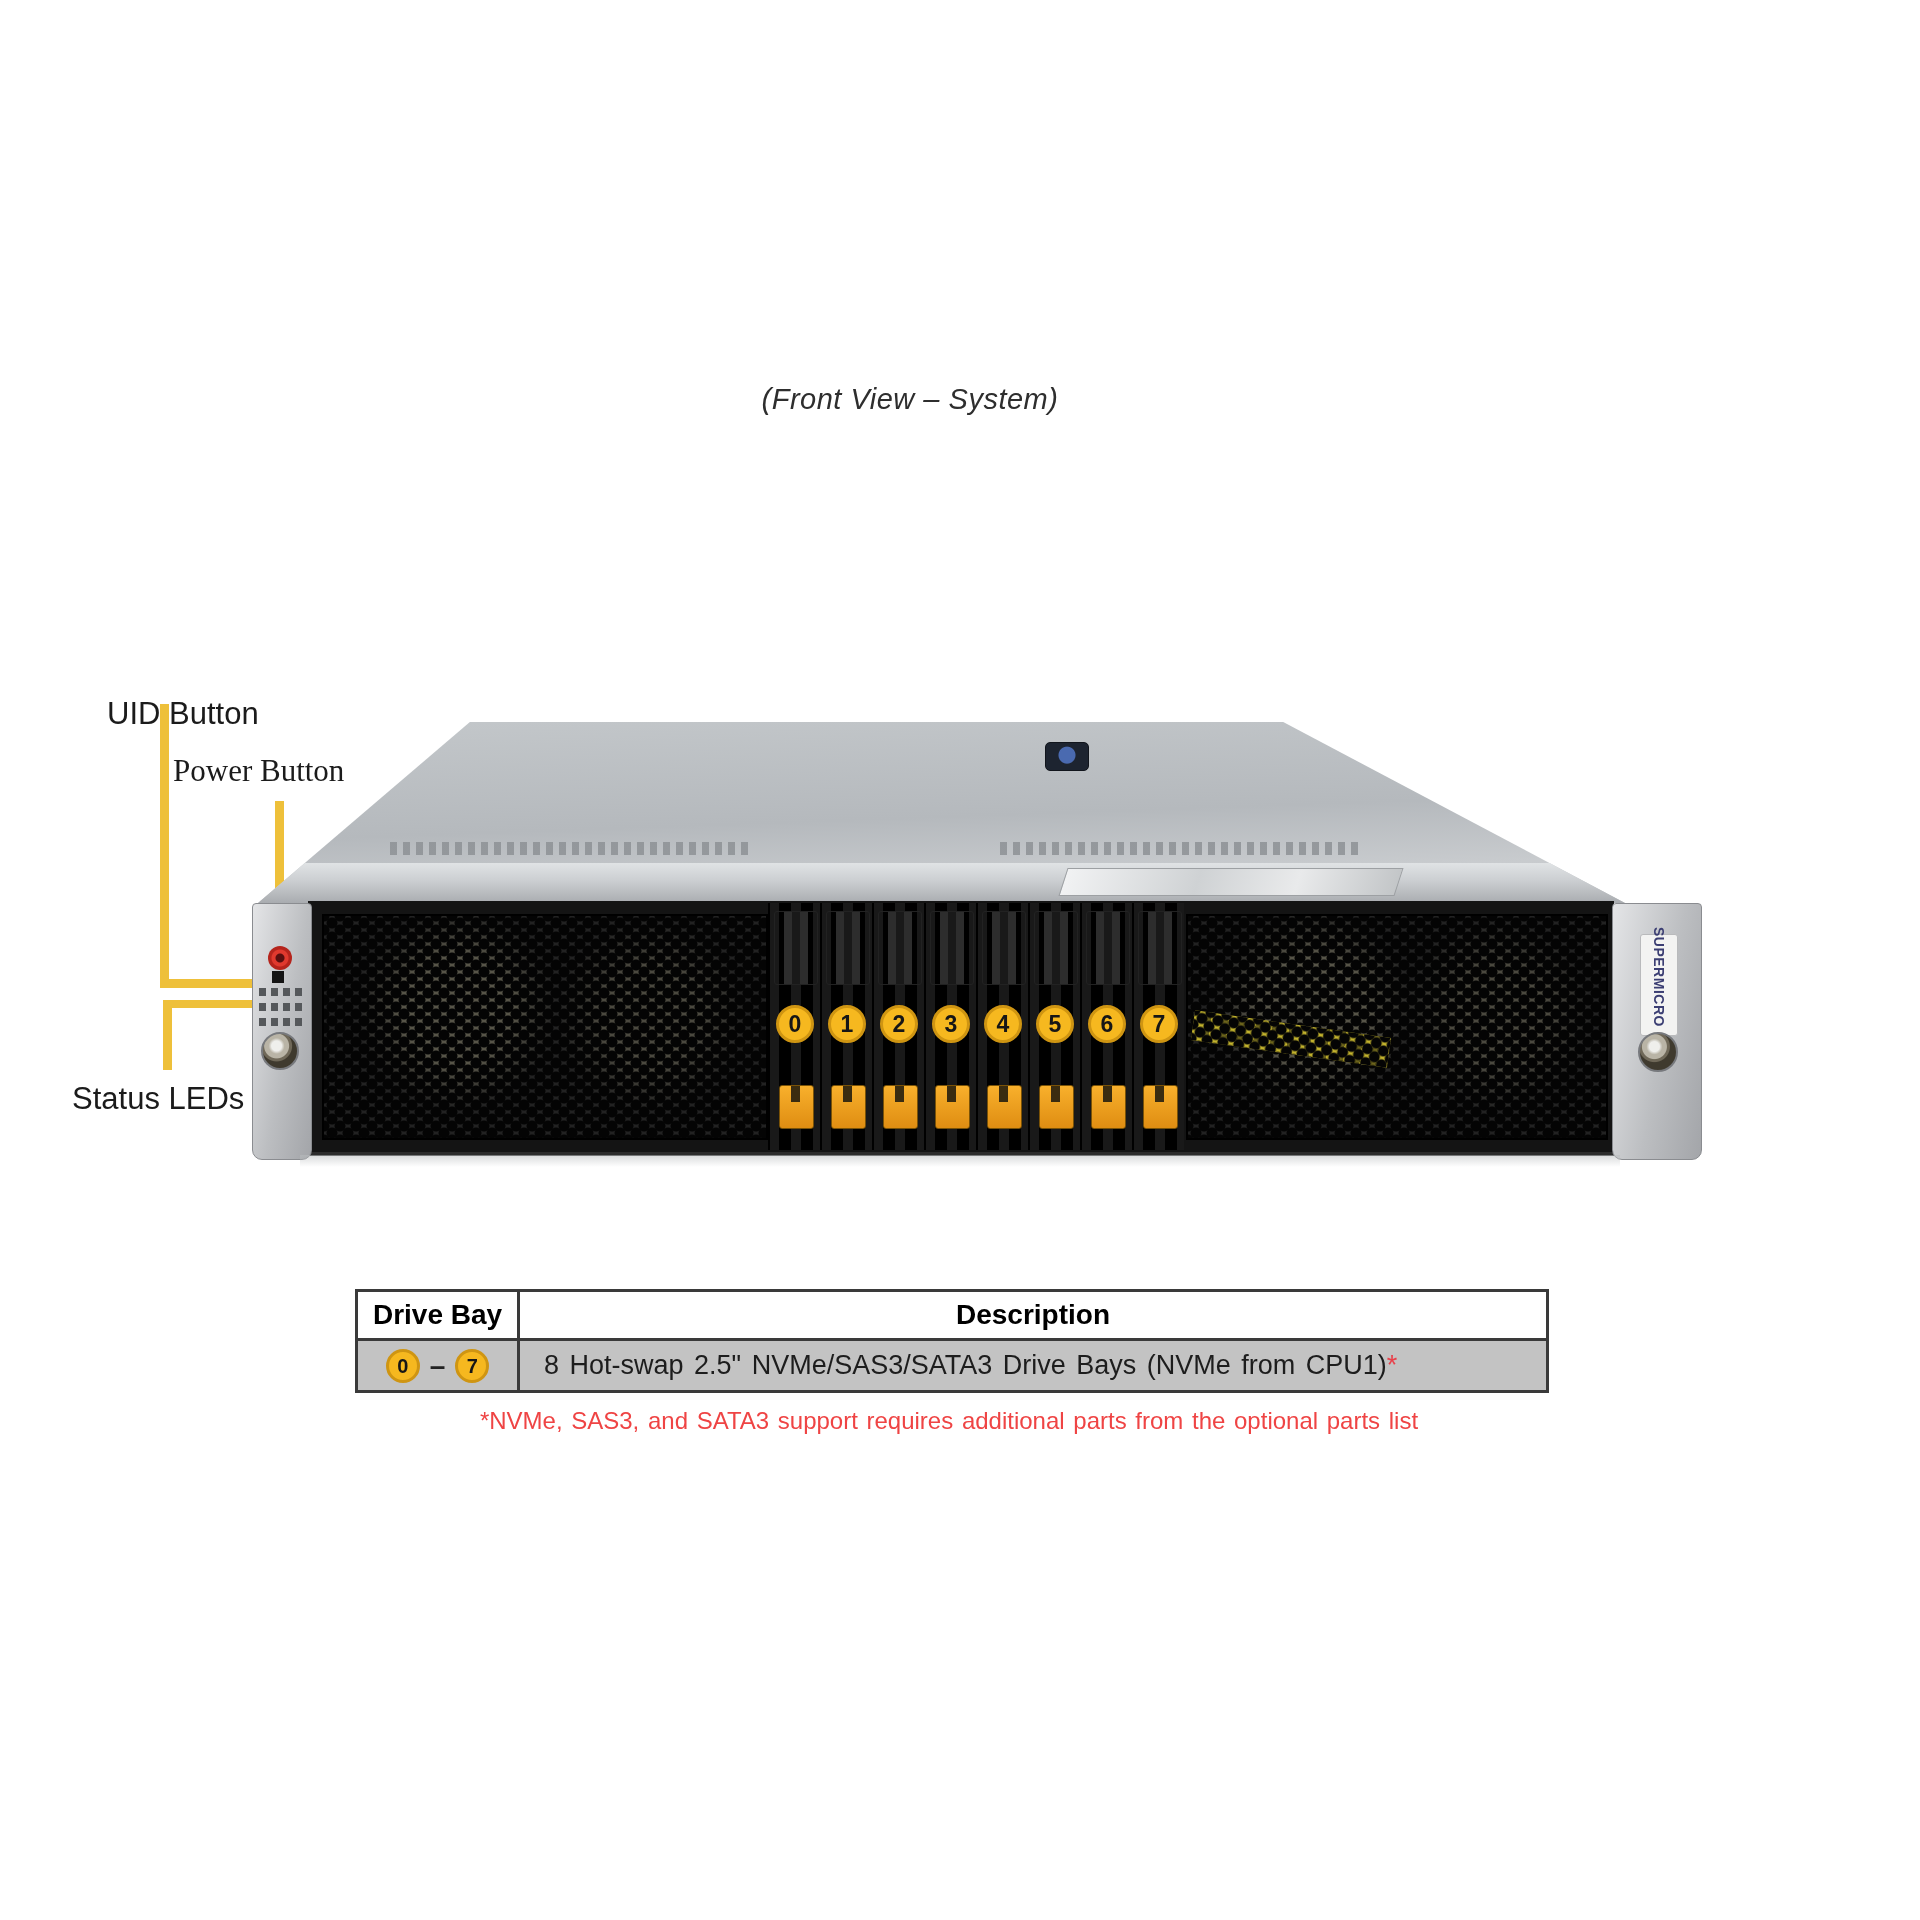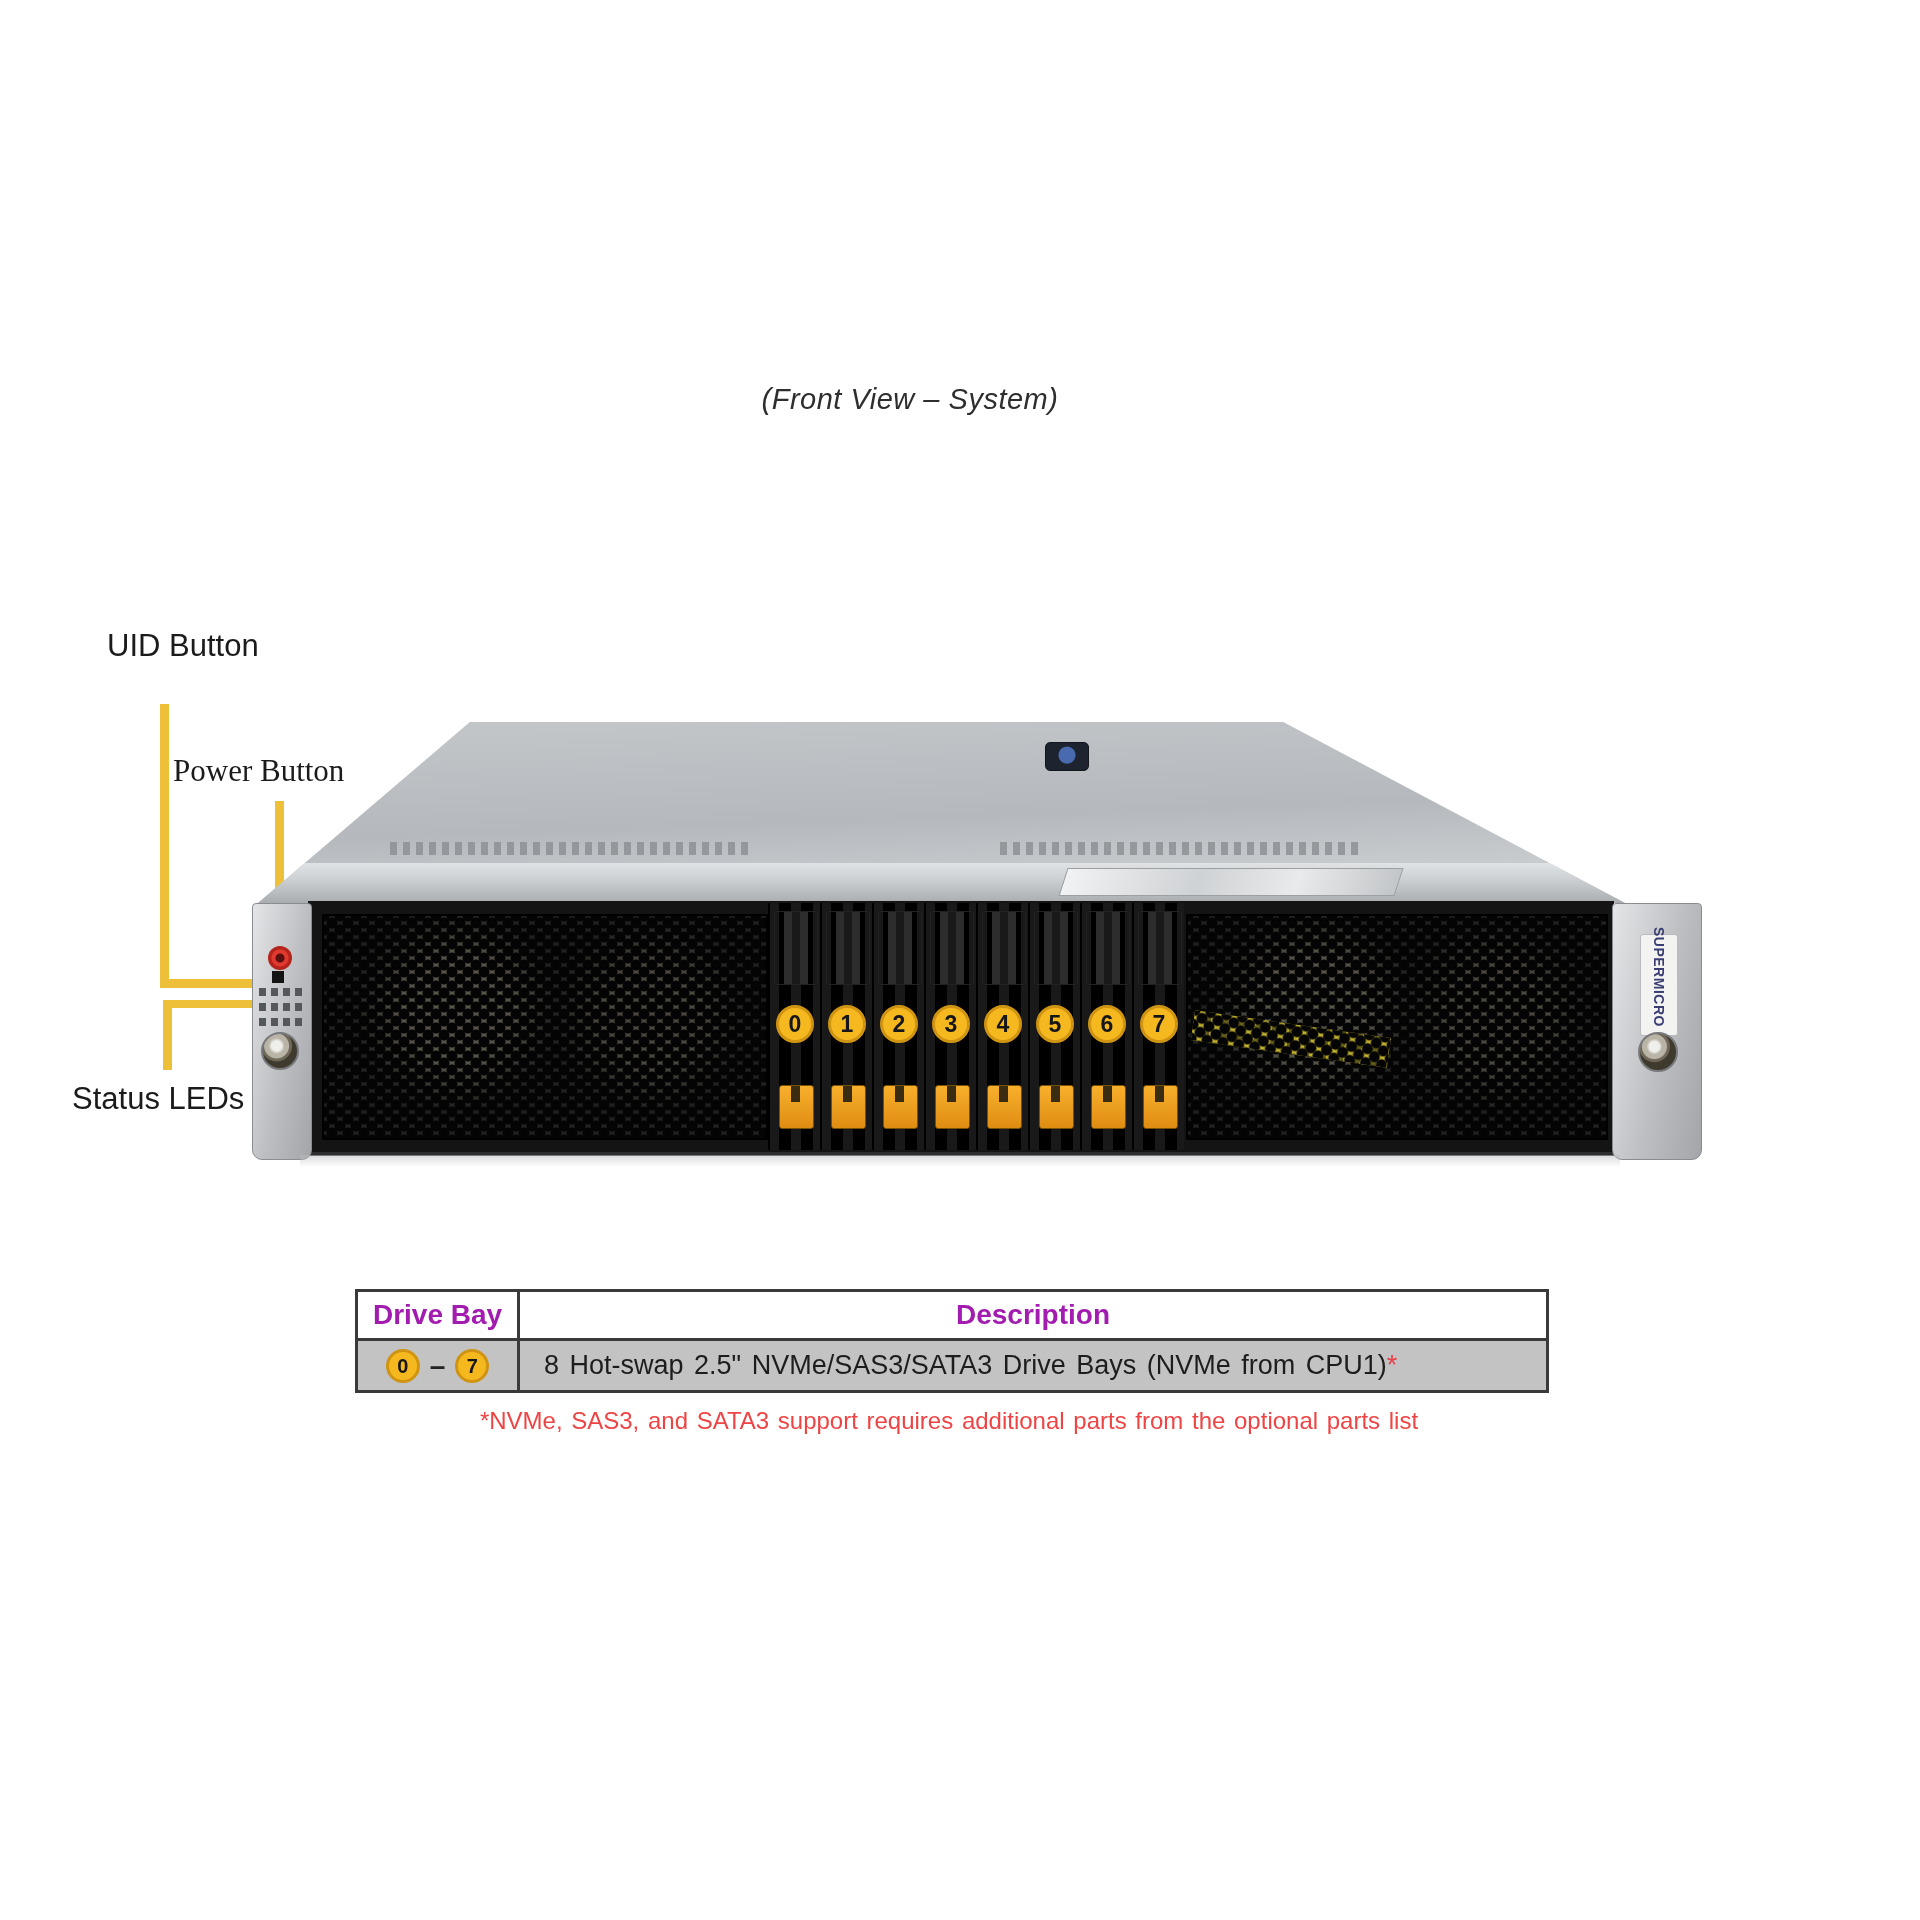--- a/index.html
+++ b/index.html
@@ -5,21 +5,21 @@
   html,body{margin:0;padding:0;background:#ffffff;}
   body{font-family:"Liberation Sans", sans-serif;}
   #page{position:relative;width:1920px;height:1920px;background:#fff;overflow:hidden;padding-left:34px;}
 
   .abs{position:absolute;}
 
   
   .fig-title{left:600px;top:383px;width:620px;text-align:center;
              font-size:29px;font-style:italic;color:#2e2e2e;letter-spacing:.5px;}
   .callout-label{font-size:31px;color:#1b1b1b;white-space:nowrap;}
-  #lbl-uid{left:88px;top:628px;margin-left:19px;}
+  #lbl-uid{left:88px;top:696px;margin-left:19px;}
   #lbl-power{left:173px;top:753px;font-family:Liberation Serif, serif;}
   #lbl-status{left:72px;top:1081px;}
 
   .cline{background:#eec03a;}
   #ln-uid-v{left:160px;top:704px;width:9px;height:282px;}
   #ln-uid-h{left:160px;top:979px;width:116px;height:9px;}
   #ln-power-v{left:275px;top:801px;width:9px;height:150px;}
   #ln-status-h{left:163px;top:1000px;width:113px;height:8px;}
   #ln-status-v{left:163px;top:1000px;width:9px;height:70px;}
 
@@ -97,21 +97,21 @@
   #logo-plate{left:27px;top:30px;width:36px;height:100px;background:#f3f3f2;border:1px solid #b9babc;border-radius:3px;
               display:flex;align-items:center;justify-content:center;}
   #logo-text{writing-mode:vertical-rl;font-size:14px;font-weight:bold;color:#3b3e73;letter-spacing:.5px;}
   #logo-dot{color:#c8302e;font-size:13px;}
   #srv-shadow{left:300px;top:1155px;width:1320px;height:12px;
               background:linear-gradient(#b9bcbe,rgba(255,255,255,0));opacity:.55;}
 
   
   #tbl{left:355px;top:1289px;width:1188px;border:3px solid #3a3a3a;
        display:grid;grid-template-columns:162px 1fr;grid-template-rows:49px 49px;background:#fff;}
-  .th{background:#ffffff;font-weight:bold;font-size:28px;color:#a21caf;
+  .th{background:#ffffff;font-weight:bold;font-size:28px;color:#000000;
       display:flex;align-items:center;justify-content:center;border-bottom:3px solid #3a3a3a;}
   .td{background:#c3c3c3;display:flex;align-items:center;font-size:27px;color:#1d1d1d;}
   .col1{border-right:3px solid #3a3a3a;}
   .bays-cell{justify-content:center;gap:10px;}
   .mini-circle{display:inline-block;width:34px;height:34px;border-radius:50%;
                background:#f6b81f;border:3px solid #cf9512;box-sizing:border-box;
                color:#161616;font-weight:bold;font-size:20px;line-height:28px;text-align:center;}
   .bay-dash{font-weight:bold;font-size:28px;color:#222;}
   .desc-cell{padding-left:24px;word-spacing:3px;}
   .red{color:#e8414b;}

